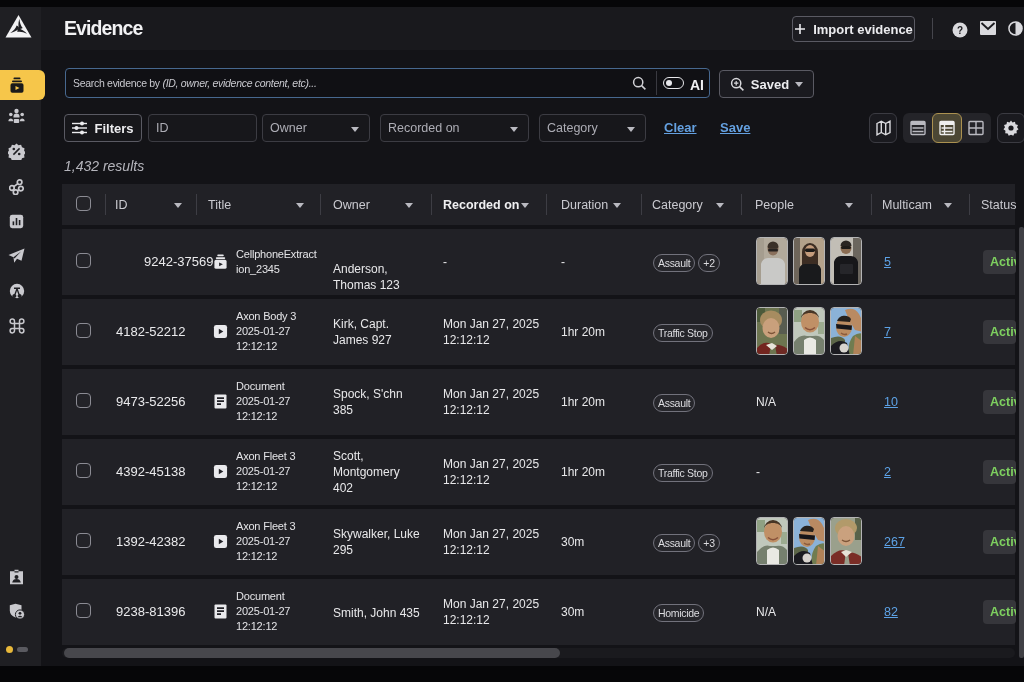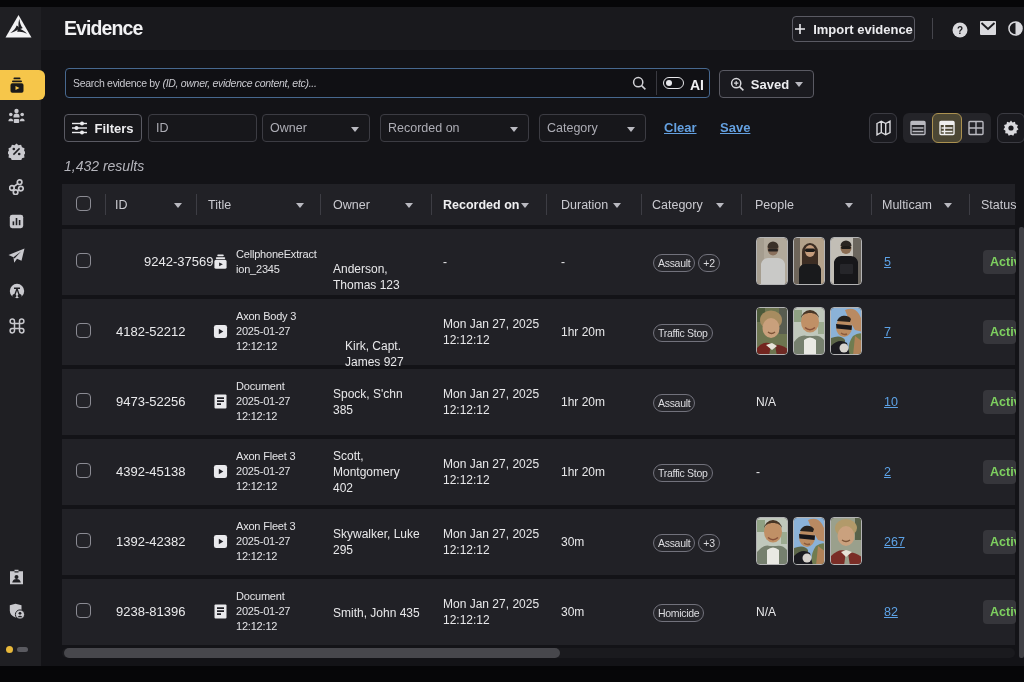--- a/index.html
+++ b/index.html
@@ -243,21 +243,21 @@
     </div>
 
     <div class="abs row" style="top:299px;">
       <div class="checkbox" style="left:14px;top:24px;"></div>
       <div class="idt" style="left:54px;">4182-52212</div>
       <svg class="abs" style="left:151px;top:25px" width="15" height="15" viewBox="0 0 16 16">
           <rect x="1" y="1" width="14" height="14" rx="2.5" fill="#e9e9ec"></rect>
           <path d="M6.2 5 L11 8 L6.2 11 Z" fill="#212126"></path>
         </svg>
       <div class="tt" style="left:174px;top:10px;">Axon Body 3<br>2025-01-27<br>12:12:12</div>
-      <div class="ow" style="left:283px;top:17px;margin-top:22px;">Kirk, Capt.<br>James 927</div>
+      <div class="ow" style="left:271px;top:17px;">Kirk, Capt.<br>James 927</div>
       <div class="ow" style="left:381px;top:17px;">Mon Jan 27, 2025<br>12:12:12</div>
       <div class="one" style="left:499px;">1hr 20m</div>
       <div class="abs" style="left:591px;top:24px;"><span class="pill">Traffic Stop</span></div>
       <div class="thumb" style="left:694px;"><svg width="32" height="48" viewBox="0 0 32 48">
             <rect width="32" height="48" fill="#6d7550"></rect>
             <path d="M22 0 h10 v26 h-10 Z" fill="#585c50"></path>
             <path d="M0 0 h8 v14 H0 Z" fill="#4c5a3a"></path>
             <ellipse cx="14" cy="12" rx="11" ry="9.5" fill="#a78c60"></ellipse>
             <ellipse cx="14" cy="20" rx="8.5" ry="10" fill="#c9a07c"></ellipse>
             <path d="M11 24 q3.5 3 7 0" stroke="#7c5438" stroke-width="1.4" fill="none"></path>

